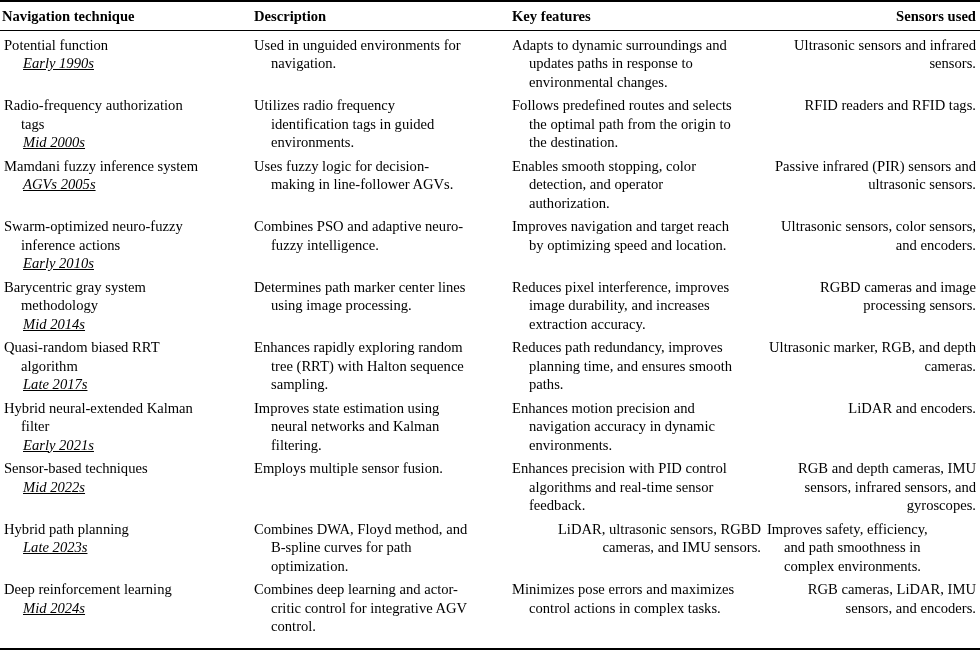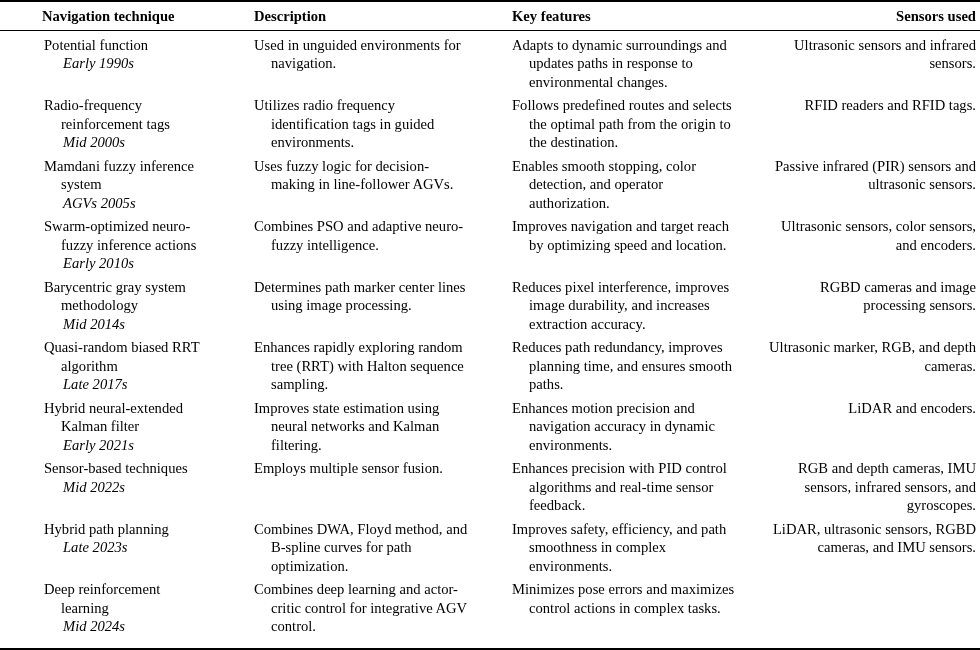--- a/index.html
+++ b/index.html
@@ -28,26 +28,26 @@
     border-bottom: 1.5px solid #000;
   }
   .cell {
     font-size: 14.6px;
     line-height: 18.5px;
     padding-left: 2px;
   }
   .body-row { padding-top: 5px; }
   
   .hang { padding-left: 19px; text-indent: -17px; }
-  .c-tech { padding-right: 48px; margin-left: 40px; }
+  .c-tech { padding-right: 48px; }
   .c-desc { padding-right: 38px; }
   .c-feat { padding-right: 28px; }
   .c-sens { padding-right: 4px; text-align: right;  }
   .tech-name { padding-left: 19px; text-indent: -17px; }
-  .tech-era  { padding-left: 21px; font-style: italic; }
+  .tech-era  { padding-left: 21px; font-style: italic; text-decoration: underline; }
 </style>
 </head>
 <body>
 
 <div class="table">
 
   <div class="row header-row">
     <div class="cell c-tech">Navigation technique</div>
     <div class="cell c-desc">Description</div>
     <div class="cell c-feat">Key features</div>
@@ -60,21 +60,21 @@
       <div class="tech-name">Potential function</div>
       <div class="tech-era">Early 1990s</div>
     </div>
     <div class="cell c-desc hang">Used in unguided environments for navigation.</div>
     <div class="cell c-feat hang">Adapts to dynamic surroundings and updates paths in response to environmental changes.</div>
     <div class="cell c-sens hang">Ultrasonic sensors and infrared sensors.</div>
   </div>
 
   <div class="row body-row">
     <div class="cell c-tech">
-      <div class="tech-name">Radio-frequency reinforcement tags</div>
+      <div class="tech-name">Radio-frequency authorization tags</div>
       <div class="tech-era">Mid 2000s</div>
     </div>
     <div class="cell c-desc hang">Utilizes radio frequency identification tags in guided environments.</div>
     <div class="cell c-feat hang">Follows predefined routes and selects the optimal path from the origin to the destination.</div>
     <div class="cell c-sens hang">RFID readers and RFID tags.</div>
   </div>
 
   <div class="row body-row">
     <div class="cell c-tech">
       <div class="tech-name">Mamdani fuzzy inference system</div>
@@ -134,27 +134,28 @@
     <div class="cell c-feat hang">Enhances precision with PID control algorithms and real-time sensor feedback.</div>
     <div class="cell c-sens hang">RGB and depth cameras, IMU sensors, infrared sensors, and gyroscopes.</div>
   </div>
 
   <div class="row body-row">
     <div class="cell c-tech">
       <div class="tech-name">Hybrid path planning</div>
       <div class="tech-era">Late 2023s</div>
     </div>
     <div class="cell c-desc hang">Combines DWA, Floyd method, and B-spline curves for path optimization.</div>
+    <div class="cell c-sens hang">LiDAR, ultrasonic sensors, RGBD cameras, and IMU sensors.</div>
     <div class="cell c-feat hang">Improves safety, efficiency, and path smoothness in complex environments.</div>
-    <div class="cell c-sens hang">LiDAR, ultrasonic sensors, RGBD cameras, and IMU sensors.</div>
   </div>
 
   <div class="row body-row">
     <div class="cell c-tech">
       <div class="tech-name">Deep reinforcement learning</div>
       <div class="tech-era">Mid 2024s</div>
     </div>
     <div class="cell c-desc hang">Combines deep learning and actor-critic control for integrative AGV control.</div>
     <div class="cell c-feat hang">Minimizes pose errors and maximizes control actions in complex tasks.</div>
+    <div class="cell c-sens hang">RGB cameras, LiDAR, IMU sensors, and encoders.</div>
   </div>
 </div>
 
 </div>
 
 </body></html>

